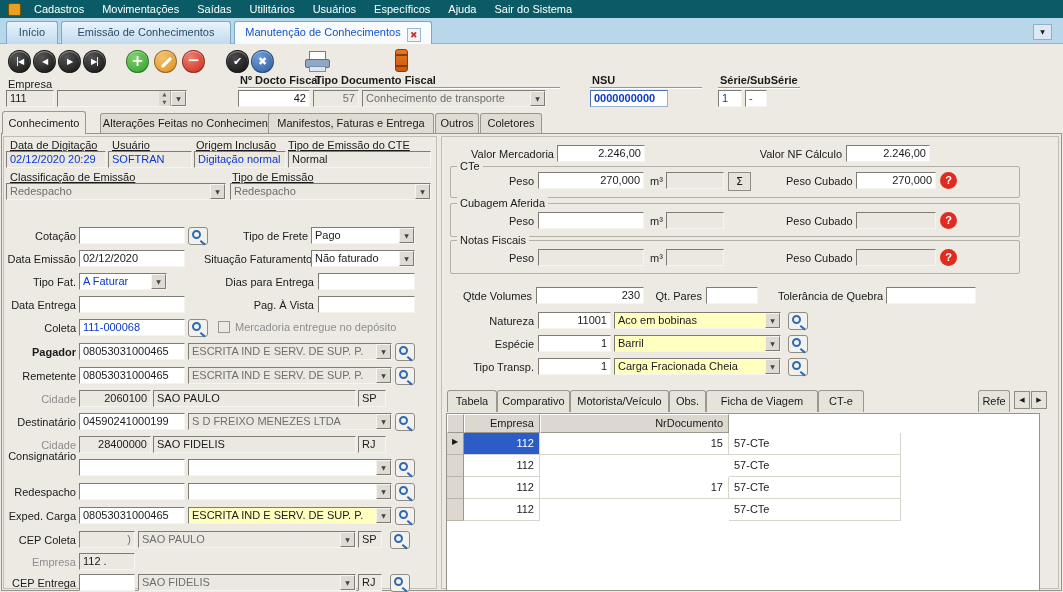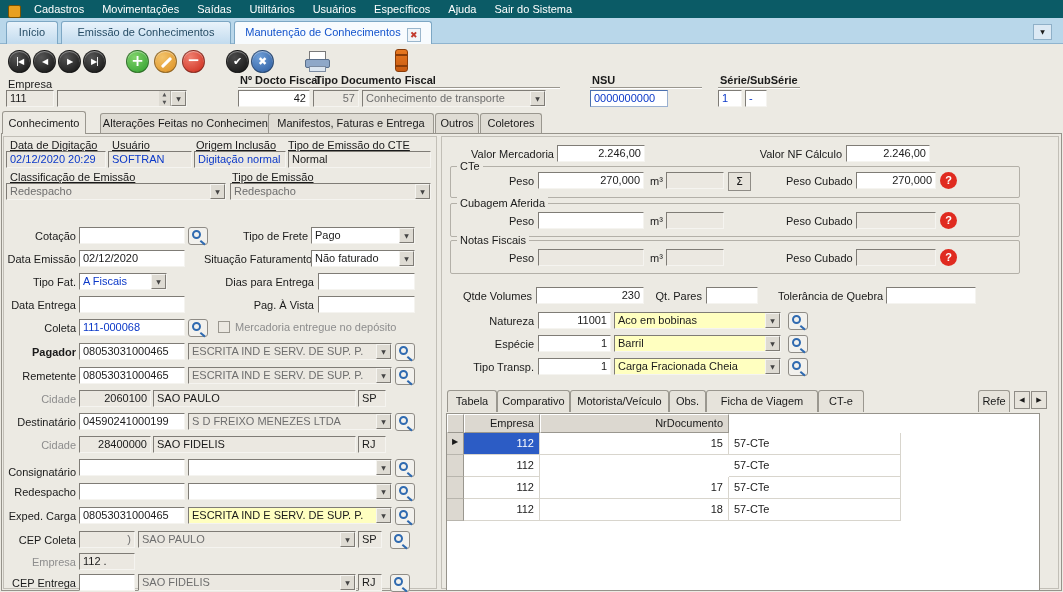--- a/index.html
+++ b/index.html
@@ -31,21 +31,21 @@
 .cbtn.edit{background:radial-gradient(circle at 35% 30%,#f3c36a,#dd8f1f)}
 .cbtn.del{background:radial-gradient(circle at 35% 30%,#f08070,#cc2818);font-size:15px;line-height:19px}
 .cbtn.ok{background:radial-gradient(circle at 35% 30%,#4a4a4a,#111);font-size:11px}
 .cbtn.no{background:radial-gradient(circle at 35% 30%,#6f9fd8,#2a5a9e);font-size:11px}
 .pencil{position:absolute;left:5px;top:10px;width:13px;height:3px;background:#fff;border-radius:1px;transform:rotate(-45deg)}
 .grp{position:absolute;border:1px solid #b3b0a8;border-radius:2px}
 .grp .cap{position:absolute;top:-7px;left:6px;background:#eceae3;padding:0 3px;line-height:13px}
 .qmark{position:absolute;width:17px;height:17px;border-radius:50%;background:#e02b20;color:#fff;text-align:center;line-height:17px;font-weight:bold;font-size:11px;cursor:pointer}
 .line{position:absolute;height:2px;border-top:1px solid #9a978f;border-bottom:1px solid #fff}
 .panel{position:absolute;border:1px solid #c2bfb7}
-#menubar{position:absolute;left:0;top:0;width:1063px;height:18px;background:#0b5b66;color:#fff;display:flex;align-items:flex-end;padding-left:4px}
+#menubar{position:absolute;left:0;top:0;width:1063px;height:18px;background:#0b5b66;color:#fff;display:flex;align-items:center;padding-left:4px}
 #menubar .mitem{padding:0 9px;line-height:18px;cursor:pointer;white-space:nowrap}
 #appicon{width:13px;height:13px;background:#e8a020;border:1px solid #7a5200;border-radius:2px;margin:0 4px;flex:0 0 13px}
 #tabbar{position:absolute;left:0;top:18px;width:1063px;height:26px;background:#b9d7ea;border-bottom:1px solid #8fb4cf}
 .wtab{position:absolute;top:3px;height:23px;border:1px solid #7da7c4;border-bottom:none;border-radius:3px 3px 0 0;background:linear-gradient(#e9f3fb,#c2dbee);color:#274d66;text-align:center;line-height:21px;white-space:nowrap;cursor:pointer}
 .wtab.active{background:#f7fbfe;color:#1353cc;z-index:2}
 .wtab .x{display:inline-block;width:14px;height:14px;margin-left:6px;border:1px solid #9ab6cc;background:#f0f5f9;color:#c23a2e;font-size:9px;line-height:12px;vertical-align:-2px;font-family:"DejaVu Sans",sans-serif;cursor:pointer}
 .mtab{position:absolute;top:113px;height:20px;background:#dfdcd4;border:1px solid #9a978f;border-bottom:none;border-radius:3px 3px 0 0;line-height:19px;text-align:center;white-space:nowrap;cursor:pointer}
 .mtab.active{top:111px;height:23px;background:#eceae3;line-height:22px;z-index:5}
 .stab{position:absolute;top:390px;height:22px;background:#e6e3db;border:1px solid #9a978f;border-bottom:none;border-radius:3px 3px 0 0;line-height:20px;text-align:center;white-space:nowrap;overflow:hidden;cursor:pointer}
 .stab.active{top:388px;height:25px;background:#fff;border:3px solid #1f9d55;line-height:19px;z-index:5}
@@ -57,21 +57,21 @@
 .td.sel{background:#2c5cc5;color:#fff}
 .num{text-align:right}
 .cb{position:absolute;width:12px;height:12px;background:#ebe8e1;border:1px solid #9a978f}
 .printer{position:absolute;width:26px;height:21px}
 .printer .paper{position:absolute;left:4px;top:0;width:17px;height:9px;background:#fff;border:1px solid #7a7a7a}
 .printer .pbody{position:absolute;left:0;top:8px;width:25px;height:9px;background:#8fa8c8;border:1px solid #5a6f8a;border-radius:2px}
 .printer .ptray{position:absolute;left:4px;top:15px;width:17px;height:6px;background:#dce6f0;border:1px solid #7a8aa0}
 .barrel{position:absolute;width:13px;height:23px;background:linear-gradient(#e87820,#c85a10);border:1px solid #8a3c08;border-radius:3px}
 .barrel::before{content:"";position:absolute;left:0;right:0;top:4px;height:2px;background:#8a3c08}
 .barrel::after{content:"";position:absolute;left:0;right:0;bottom:4px;height:2px;background:#8a3c08}
-.nsu{color:#0b38c8;font-weight:normal;border-color:#4a6fae #9ab0d0 #9ab0d0 #4a6fae}
+.nsu{color:#0b38c8;font-weight:bold;border-color:#4a6fae #9ab0d0 #9ab0d0 #4a6fae}
 </style>
 </head>
 <body>
 
 <div id="app">
 
   <div id="menubar">
     <span id="appicon"></span>
     <span class="mitem">Cadastros</span>
     <span class="mitem">Movimentações</span>
@@ -165,21 +165,21 @@
     </div>
   <div class="lbl r" style="left:234px;top:230px;width:74px">Tipo de Frete</div>
   <div class="fld combo" style="left:311px;top:227px;width:104px"><span>Pago</span><span class="arr">▼</span></div>
 
   <div class="lbl r" style="left:6px;top:253px;width:70px">Data Emissão</div>
   <div class="fld" style="left:79px;top:250px;width:106px">02/12/2020</div>
   <div class="lbl r" style="left:204px;top:253px;width:104px">Situação Faturamento</div>
   <div class="fld combo" style="left:311px;top:250px;width:104px"><span>Não faturado</span><span class="arr">▼</span></div>
 
   <div class="lbl r" style="left:6px;top:276px;width:70px">Tipo Fat.</div>
-  <div class="fld blue combo" style="left:79px;top:273px;width:88px"><span>A Fiscais</span><span class="arr">▼</span></div>
+  <div class="fld blue combo" style="left:79px;top:273px;width:88px"><span>A Faturar</span><span class="arr">▼</span></div>
   <div class="lbl r" style="left:224px;top:276px;width:90px">Dias para Entrega</div>
   <div class="fld" style="left:318px;top:273px;width:97px"></div>
 
   <div class="lbl r" style="left:6px;top:299px;width:70px">Data Entrega</div>
   <div class="fld" style="left:79px;top:296px;width:106px"></div>
   <div class="lbl r" style="left:244px;top:299px;width:70px">Pag. À Vista</div>
   <div class="fld" style="left:318px;top:296px;width:97px"></div>
 
   <div class="lbl r" style="left:6px;top:322px;width:70px">Coleta</div>
   <div class="fld blue" style="left:79px;top:319px;width:106px">111-000068</div>
@@ -213,21 +213,21 @@
   <div class="fld dis gtx combo" style="left:188px;top:413px;width:204px"><span>S D FREIXO MENEZES LTDA</span><span class="arr">▼</span></div>
   <div class="sbtn" style="left:395px;top:413px">
       <span class="mag"></span>
     </div>
 
   <div class="lbl r gray" style="left:6px;top:439px;width:70px">Cidade</div>
   <div class="fld dis num" style="left:79px;top:436px;width:72px">28400000</div>
   <div class="fld dis" style="left:153px;top:436px;width:203px">SAO FIDELIS</div>
   <div class="fld dis" style="left:358px;top:436px;width:28px">RJ</div>
 
-  <div class="lbl r" style="left:0px;top:466px;width:76px">Consignatário</div>
+  <div class="lbl r" style="left:0px;top:450px;width:76px">Consignatário</div>
   <div class="fld" style="left:79px;top:459px;width:106px"></div>
   <div class="fld combo" style="left:188px;top:459px;width:204px"><span></span><span class="arr">▼</span></div>
   <div class="sbtn" style="left:395px;top:459px">
       <span class="mag"></span>
     </div>
 
   <div class="lbl r" style="left:6px;top:486px;width:70px">Redespacho</div>
   <div class="fld" style="left:79px;top:483px;width:106px"></div>
   <div class="fld combo" style="left:188px;top:483px;width:204px"><span></span><span class="arr">▼</span></div>
   <div class="sbtn" style="left:395px;top:483px">
@@ -351,17 +351,16 @@
     <div class="td num" style="left:17px;top:41px;width:76px">112</div>
     <div class="td" style="left:282px;top:41px;width:172px">57-CTe</div>
 
     <div class="td ind" style="left:0;top:63px;width:17px"></div>
     <div class="td num" style="left:17px;top:63px;width:76px">112</div>
     <div class="td num" style="left:93px;top:63px;width:189px">17</div>
     <div class="td" style="left:282px;top:63px;width:172px">57-CTe</div>
 
     <div class="td ind" style="left:0;top:85px;width:17px"></div>
     <div class="td num" style="left:17px;top:85px;width:76px">112</div>
-    <div class="td num" style="left:93px;top:85px;width:189px">18</div>
     <div class="td" style="left:282px;top:85px;width:172px">57-CTe</div>
   </div>
 
 </div>
 
 </body></html>

